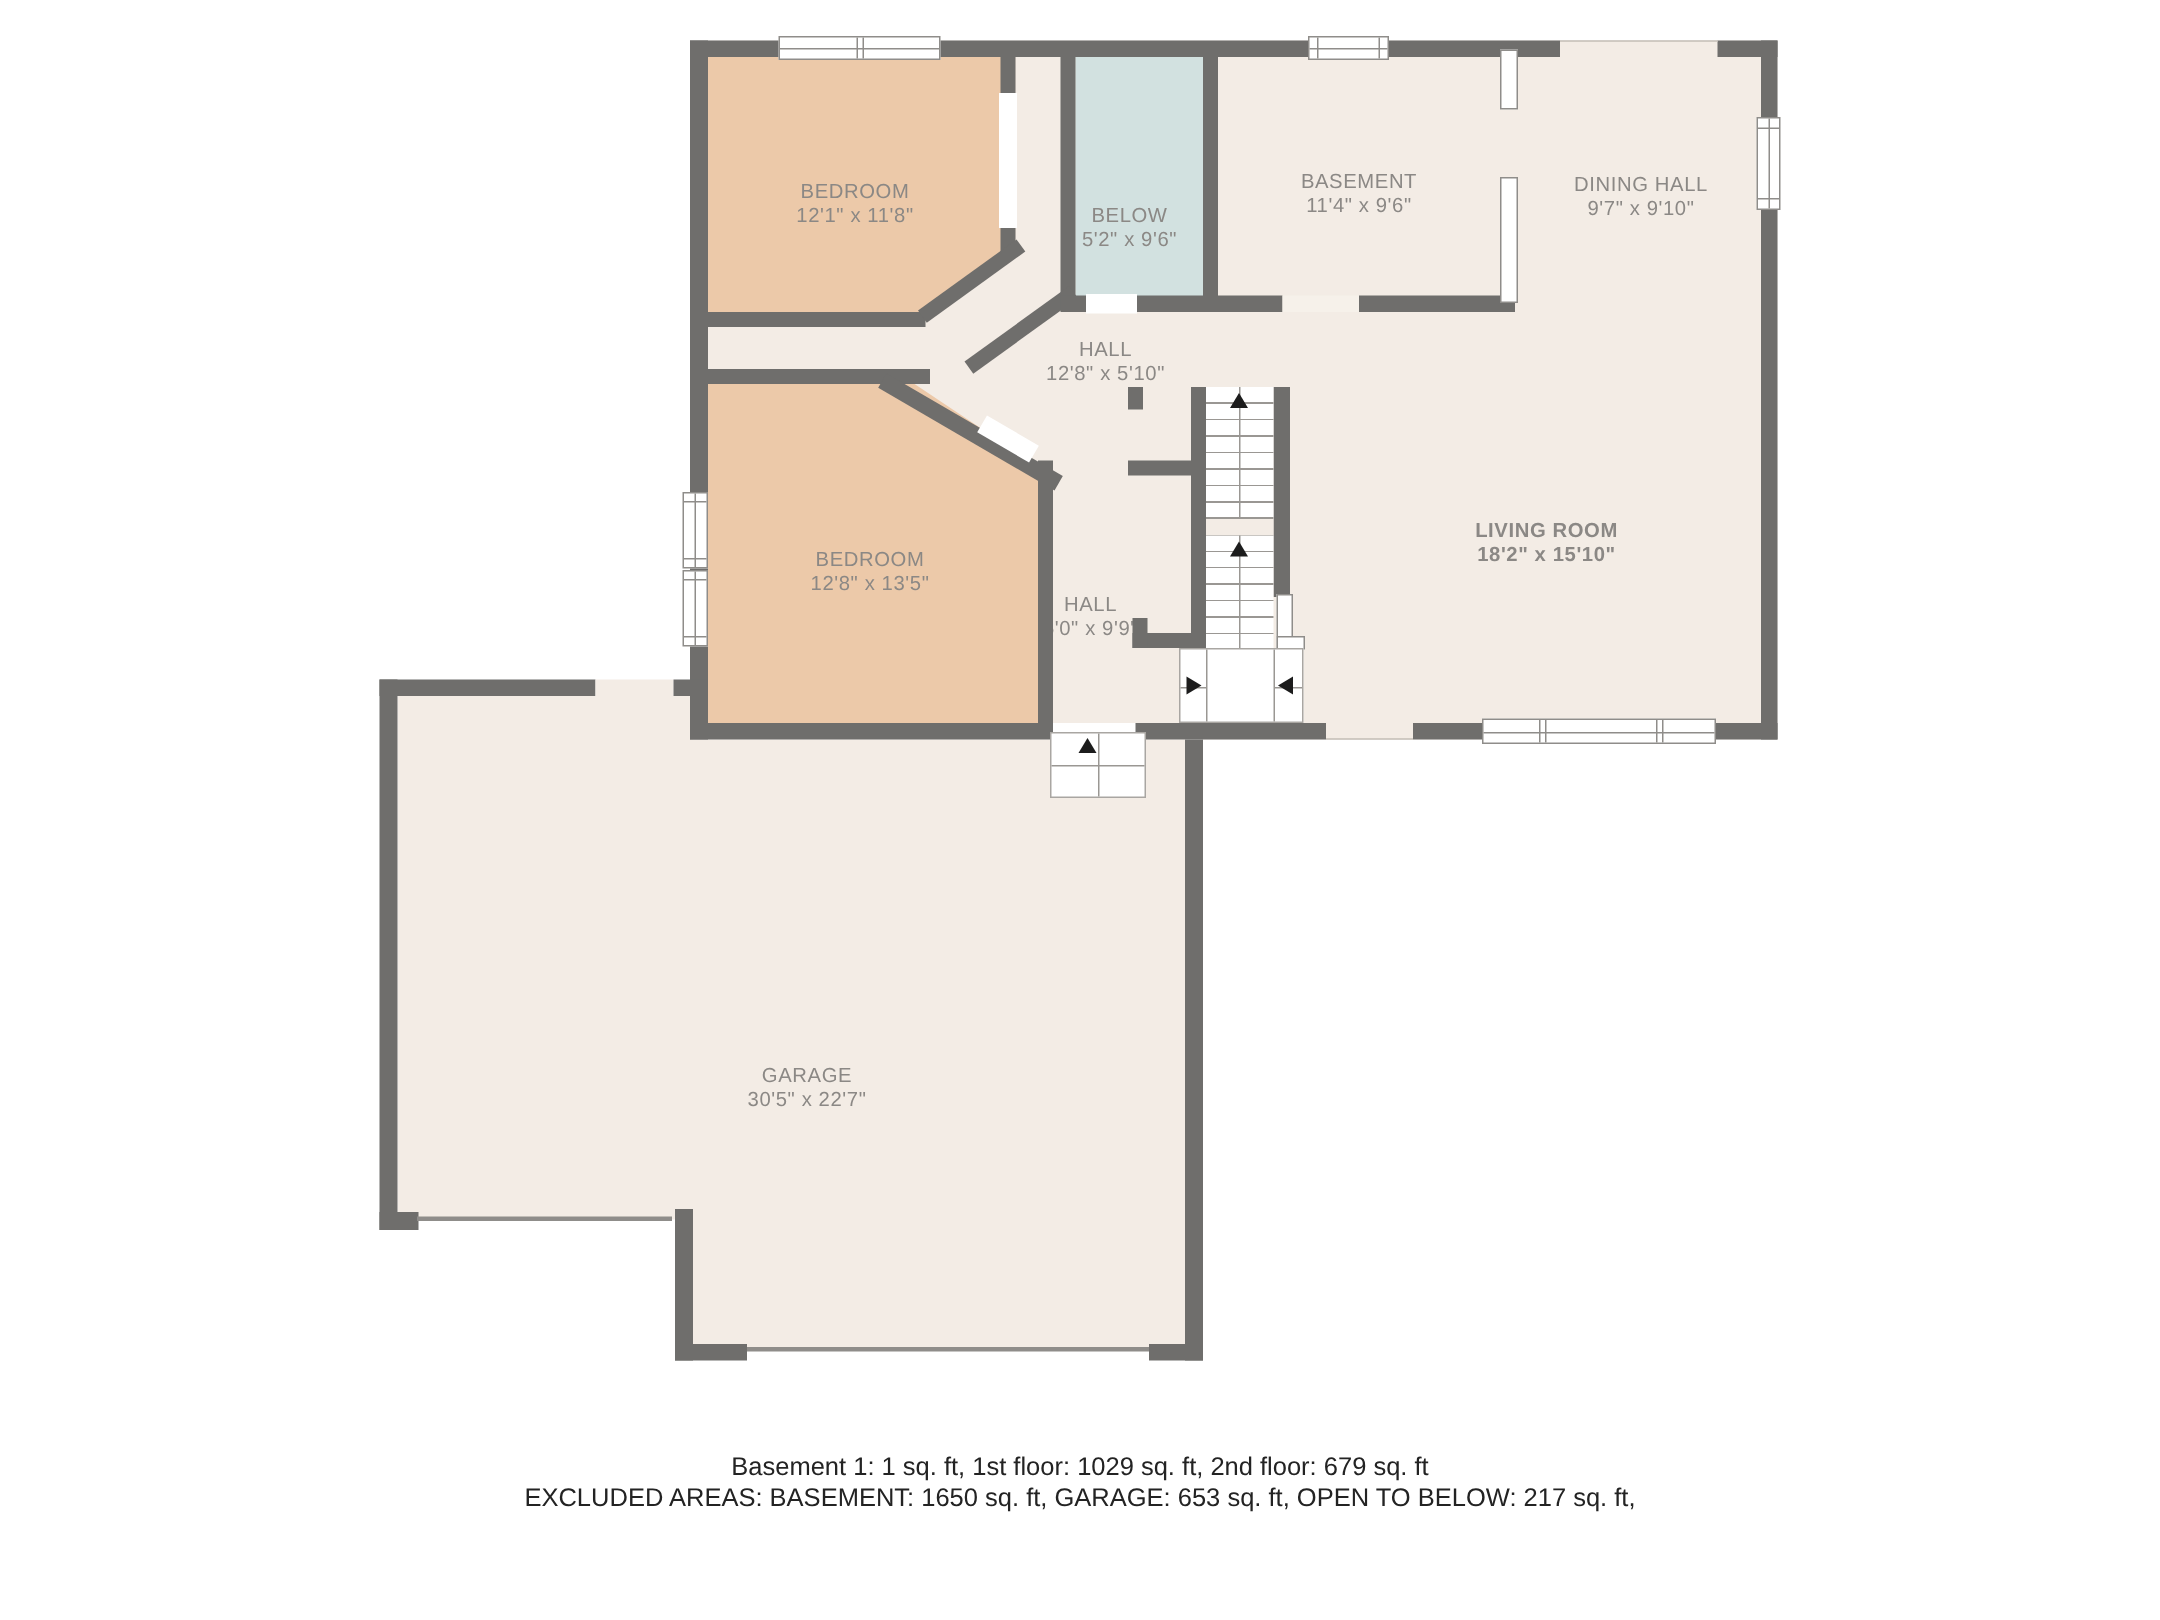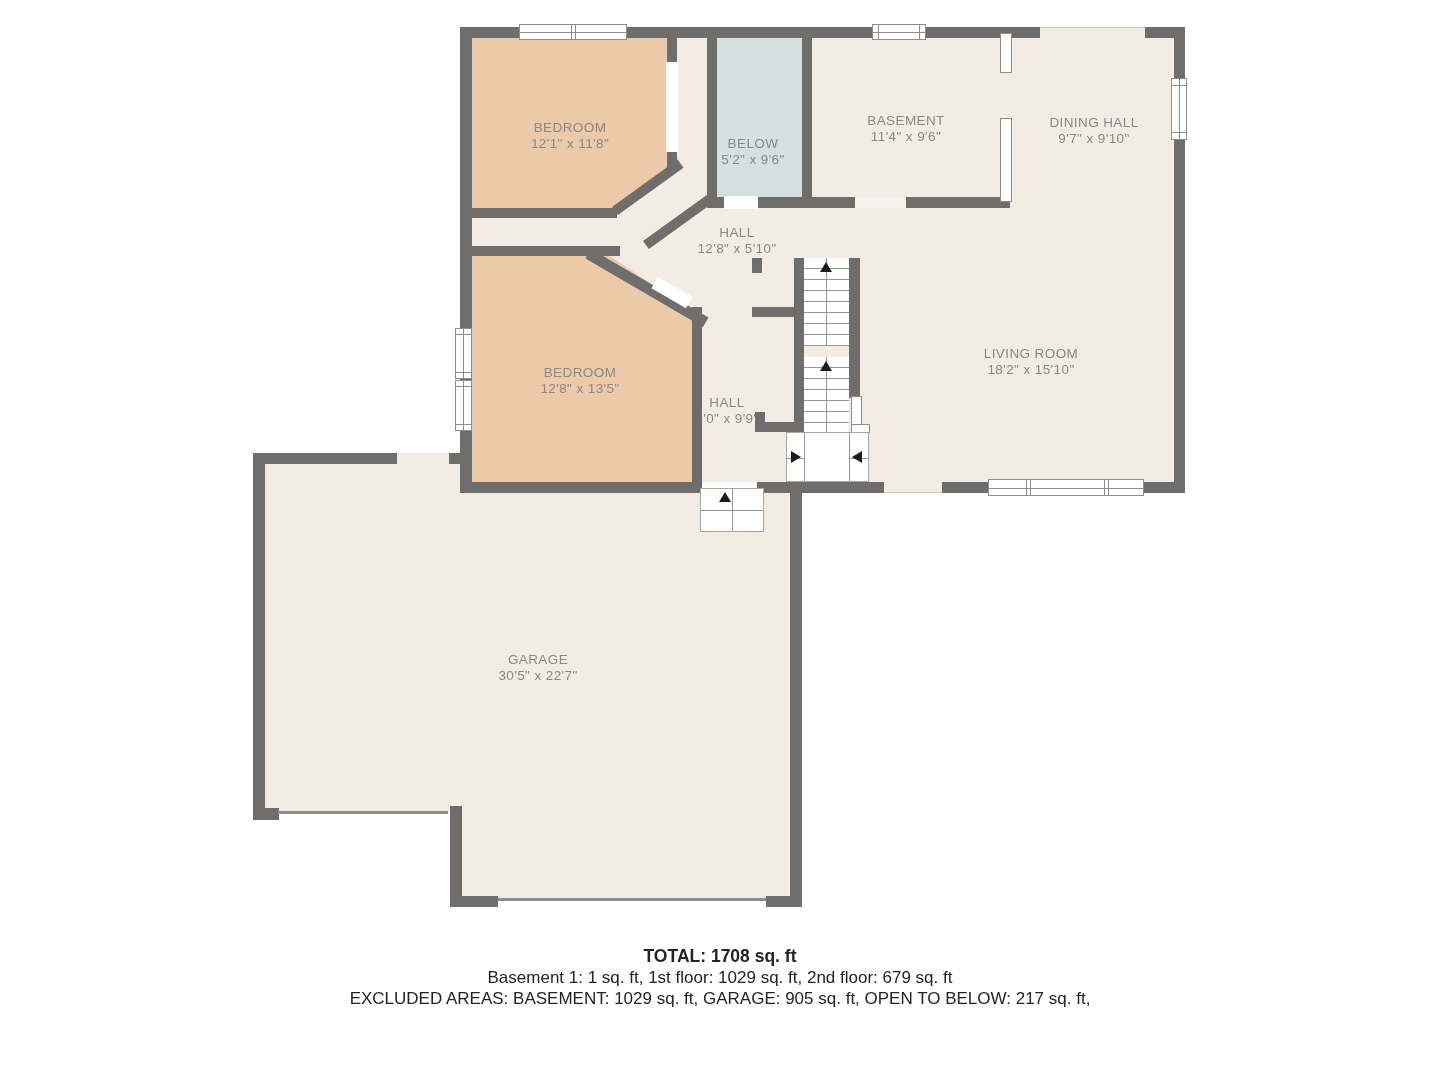--- a/index.html
+++ b/index.html
@@ -177,26 +177,25 @@
     <div>9'7" x 9'10"</div>
   </div>
   <div class="label" style="left:657px;top:225px;width:160px;">
     <div>HALL</div>
     <div>12'8" x 5'10"</div>
   </div>
   <div class="label" style="left:480px;top:365px;width:200px;">
     <div>BEDROOM</div>
     <div>12'8" x 13'5"</div>
   </div>
-  <div class="label" style="left:931px;top:346px;width:200px;">
+  <div class="label" style="left:931px;top:346px;width:200px;font-weight:bold;">
     <div>LIVING ROOM</div>
     <div>18'2" x 15'10"</div>
   </div>
-  <div class="label" style="left:438px;top:652px;width:200px;text-align:center;">
+  <div class="label" style="left:438px;top:709px;width:200px;text-align:center;">
     <div>GARAGE</div>
     <div>30'5" x 22'7"</div>
   </div>
 
-  <div class="summary sum-total">TOTAL: 1708 sq. ft</div>
   <div class="summary sum-line" style="top:968px;">Basement 1: 1 sq. ft, 1st floor: 1029 sq. ft, 2nd floor: 679 sq. ft</div>
-  <div class="summary sum-line" style="top:989px;">EXCLUDED AREAS: BASEMENT: 1029 sq. ft, GARAGE: 905 sq. ft, OPEN TO BELOW: 217 sq. ft,</div>
+  <div class="summary sum-line" style="top:989px;">EXCLUDED AREAS: BASEMENT: 1650 sq. ft, GARAGE: 653 sq. ft, OPEN TO BELOW: 217 sq. ft,</div>
 
 </div>
 
 </body></html>

